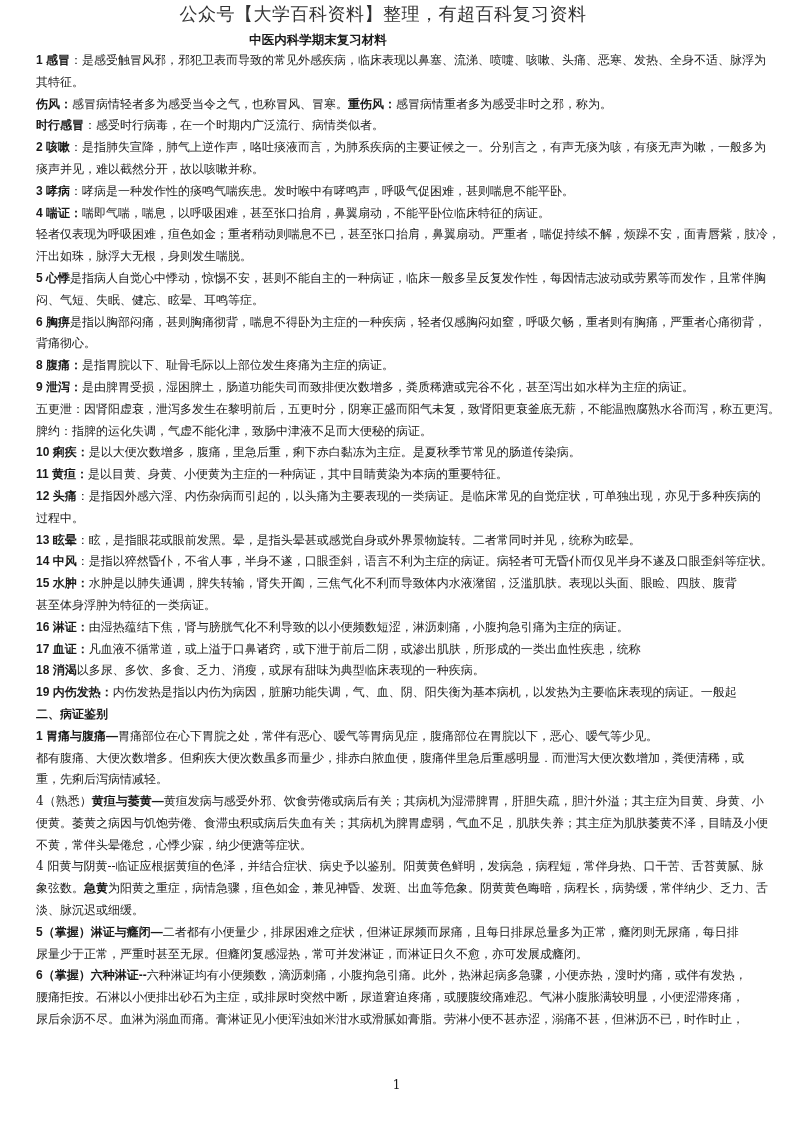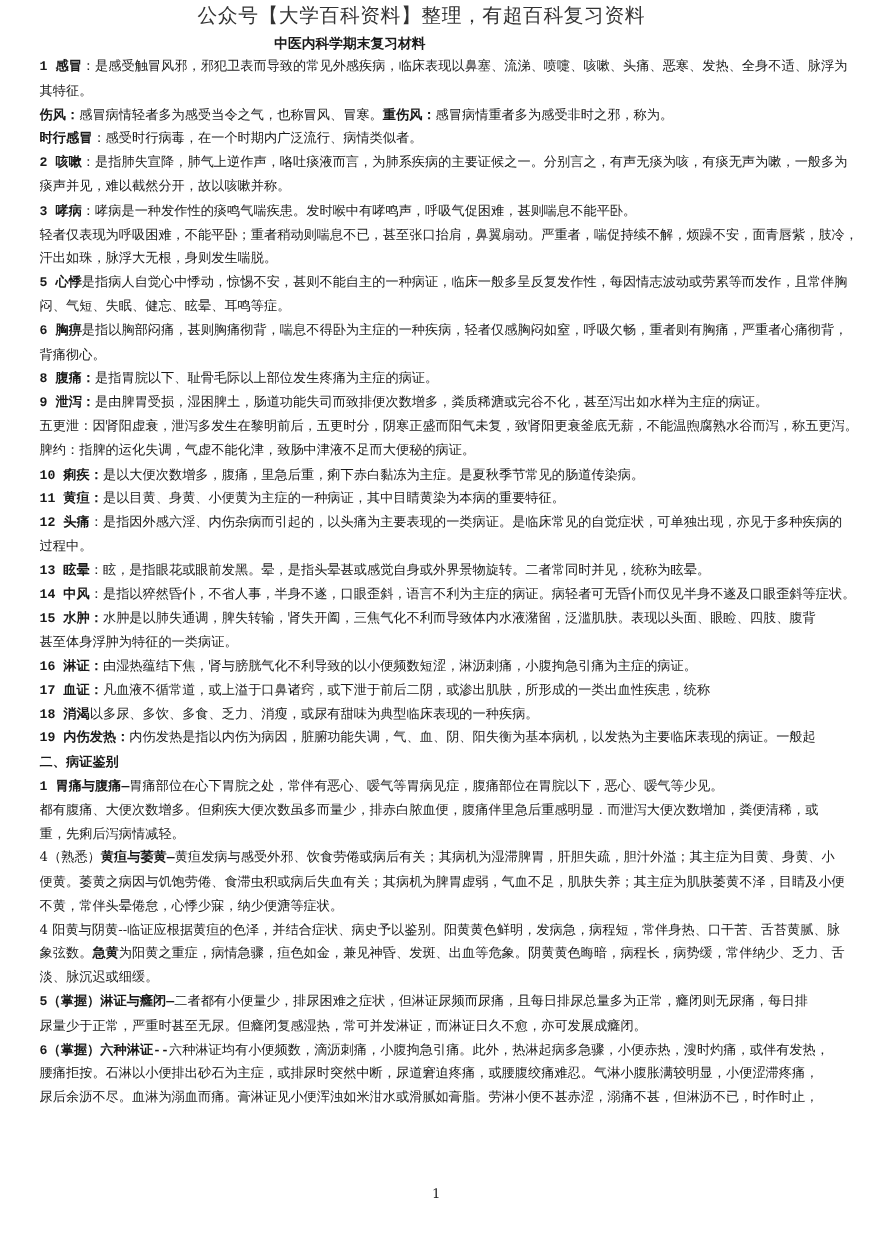--- a/index.html
+++ b/index.html
@@ -4,38 +4,39 @@
 <style>
   html, body { margin: 0; padding: 0; background: #ffffff; }
   body { width: 793px; height: 1122px; position: relative; overflow: hidden;
          font-family: "DejaVu Serif", "Liberation Serif", serif; color: #1a1a1a; }
   .header { position: absolute; top: 2px; left: 0; width: 766px; text-align: center;
             font-size: 18px; color: #333; letter-spacing: 0.5px; }
   .doc-title { position: absolute; top: 32px; left: 0; width: 636px; text-align: center;
                font-size: 12.5px; font-weight: bold; font-family: "DejaVu Sans", sans-serif; }
   .body { position: absolute; top: 50px; left: 36px; width: 740px; }
   .line { font-size: 12px; line-height: 21.8px; height: 21.8px; white-space: nowrap; overflow: hidden; }
-  .line b { font-family: Liberation Mono, monospace; font-weight: bold; }
+  .line b { font-family: Liberation Sans, sans-serif; font-weight: bold; }
   .page-num { position: absolute; top: 1078px; left: 0; width: 793px; text-align: center; font-size: 12px; }
 </style>
 </head>
 <body>
 
 <div class="header">公众号【大学百科资料】整理，有超百科复习资料</div>
 <div class="doc-title">中医内科学期末复习材料</div>
 
 <div class="body" id="doc-body">
     <div class="line"><b>1 感冒</b><span>：是感受触冒风邪，邪犯卫表而导致的常见外感疾病，临床表现以鼻塞、流涕、喷嚏、咳嗽、头痛、恶寒、发热、全身不适、脉浮为</span></div>
     <div class="line"><span>其特征。</span></div>
     <div class="line"><b>伤风：</b><span>感冒病情轻者多为感受当令之气，也称冒风、冒寒。</span><b>重伤风：</b><span>感冒病情重者多为感受非时之邪，称为。</span></div>
     <div class="line"><b>时行感冒</b><span>：感受时行病毒，在一个时期内广泛流行、病情类似者。</span></div>
     <div class="line"><b>2 咳嗽</b><span>：是指肺失宣降，肺气上逆作声，咯吐痰液而言，为肺系疾病的主要证候之一。分别言之，有声无痰为咳，有痰无声为嗽，一般多为</span></div>
     <div class="line"><span>痰声并见，难以截然分开，故以咳嗽并称。</span></div>
     <div class="line"><b>3 哮病</b><span>：哮病是一种发作性的痰鸣气喘疾患。发时喉中有哮鸣声，呼吸气促困难，甚则喘息不能平卧。</span></div>
-    <div class="line"><span>轻者仅表现为呼吸困难，不能平卧；重者稍动则喘息不已，甚至张口抬肩，鼻翼扇动。严重者，喘促持续不解，烦躁不安，面青唇紫，肢冷，</span></div>
+    <div class="line"><b>4 喘证：</b><span>喘即气喘，喘息，以呼吸困难，甚至张口抬肩，鼻翼扇动，不能平卧位临床特征的病证。</span></div>
+    <div class="line"><span>轻者仅表现为呼吸困难，疸色如金；重者稍动则喘息不已，甚至张口抬肩，鼻翼扇动。严重者，喘促持续不解，烦躁不安，面青唇紫，肢冷，</span></div>
     <div class="line"><span>汗出如珠，脉浮大无根，身则发生喘脱。</span></div>
     <div class="line"><b>5 心悸</b><span>是指病人自觉心中悸动，惊惕不安，甚则不能自主的一种病证，临床一般多呈反复发作性，每因情志波动或劳累等而发作，且常伴胸</span></div>
     <div class="line"><span>闷、气短、失眠、健忘、眩晕、耳鸣等症。</span></div>
     <div class="line"><b>6 胸痹</b><span>是指以胸部闷痛，甚则胸痛彻背，喘息不得卧为主症的一种疾病，轻者仅感胸闷如窒，呼吸欠畅，重者则有胸痛，严重者心痛彻背，</span></div>
     <div class="line"><span>背痛彻心。</span></div>
     <div class="line"><b>8 腹痛：</b><span>是指胃脘以下、耻骨毛际以上部位发生疼痛为主症的病证。</span></div>
     <div class="line"><b>9 泄泻：</b><span>是由脾胃受损，湿困脾土，肠道功能失司而致排便次数增多，粪质稀溏或完谷不化，甚至泻出如水样为主症的病证。</span></div>
     <div class="line"><span>五更泄：因肾阳虚衰，泄泻多发生在黎明前后，五更时分，阴寒正盛而阳气未复，致肾阳更衰釜底无薪，不能温煦腐熟水谷而泻，称五更泻。</span></div>
     <div class="line"><span>脾约：指脾的运化失调，气虚不能化津，致肠中津液不足而大便秘的病证。</span></div>
     <div class="line"><b>10 痢疾：</b><span>是以大便次数增多，腹痛，里急后重，痢下赤白黏冻为主症。是夏秋季节常见的肠道传染病。</span></div>

